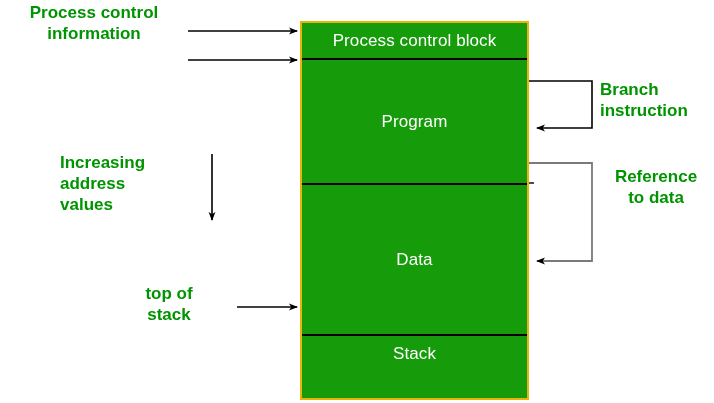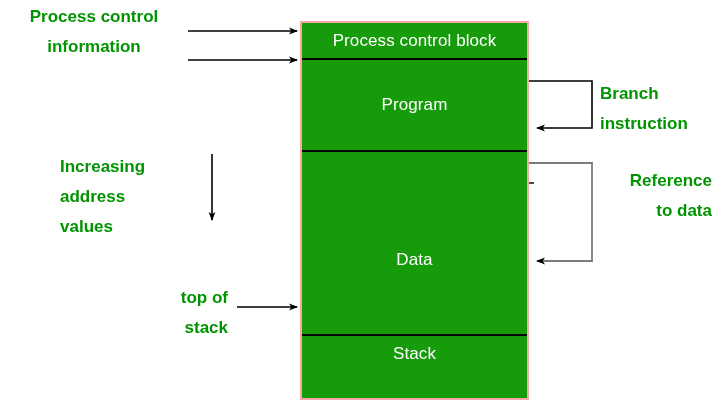--- a/index.html
+++ b/index.html
@@ -17,56 +17,56 @@
   }
 
   
   .proc-block {
     position: absolute;
     left: 300px;
     top: 21px;
     width: 229px;
     height: 379px;
     background: #169b0b;
-    border: 2px solid #fca5a5;
+    border: 2px solid #eab308;
     box-sizing: border-box;
   }
   .seg {
     position: absolute;
     left: 0;
     width: 100%;
     box-sizing: border-box;
     color: #ffffff;
     font-size: 17px;
     display: flex;
     align-items: center;
     justify-content: center;
     text-align: center;
     letter-spacing: .1px;
   }
   .seg-pcb   { top: 0px;   height: 37px; border-bottom: 2px solid #000000; }
-  .seg-prog  { top: 37px;  height: 92px; border-bottom: 2px solid #000000; }
+  .seg-prog  { top: 37px;  height: 125px; border-bottom: 2px solid #000000; }
   .seg-data  { top: 162px; height: 151px; border-bottom: 2px solid #000000; }
   .seg-stack { top: 286px; height: 89px; }
 
   
   .label {
     position: absolute;
     color: #009400;
     font-weight: bold;
     font-size: 17px;
-    line-height: 30px;
+    line-height: 21px;
     white-space: pre-line;
   }
   .lbl-pci      { left: 8px;   top: 2px;   width: 172px; text-align: center; }
   .lbl-entry    { left: 30px;  top: 60px;  width: 150px; text-align: center; }
   .lbl-incr     { left: 60px;  top: 152px; width: 135px; text-align: left; }
-  .lbl-tos      { left: 110px; top: 283px; width: 118px; text-align: right; }
+  .lbl-tos      { left: 110px; top: 283px; width: 118px; text-align: center; }
   .lbl-branch   { left: 600px; top: 79px;  width: 112px; text-align: left; }
-  .lbl-refdata  { left: 600px; top: 166px; width: 112px; text-align: right; }
+  .lbl-refdata  { left: 600px; top: 166px; width: 112px; text-align: center; }
 
   
   .svg-layer {
     position: absolute;
     left: 0; top: 0;
     width: 714px;
     height: 403px;
     pointer-events: none;
   }
 </style>

